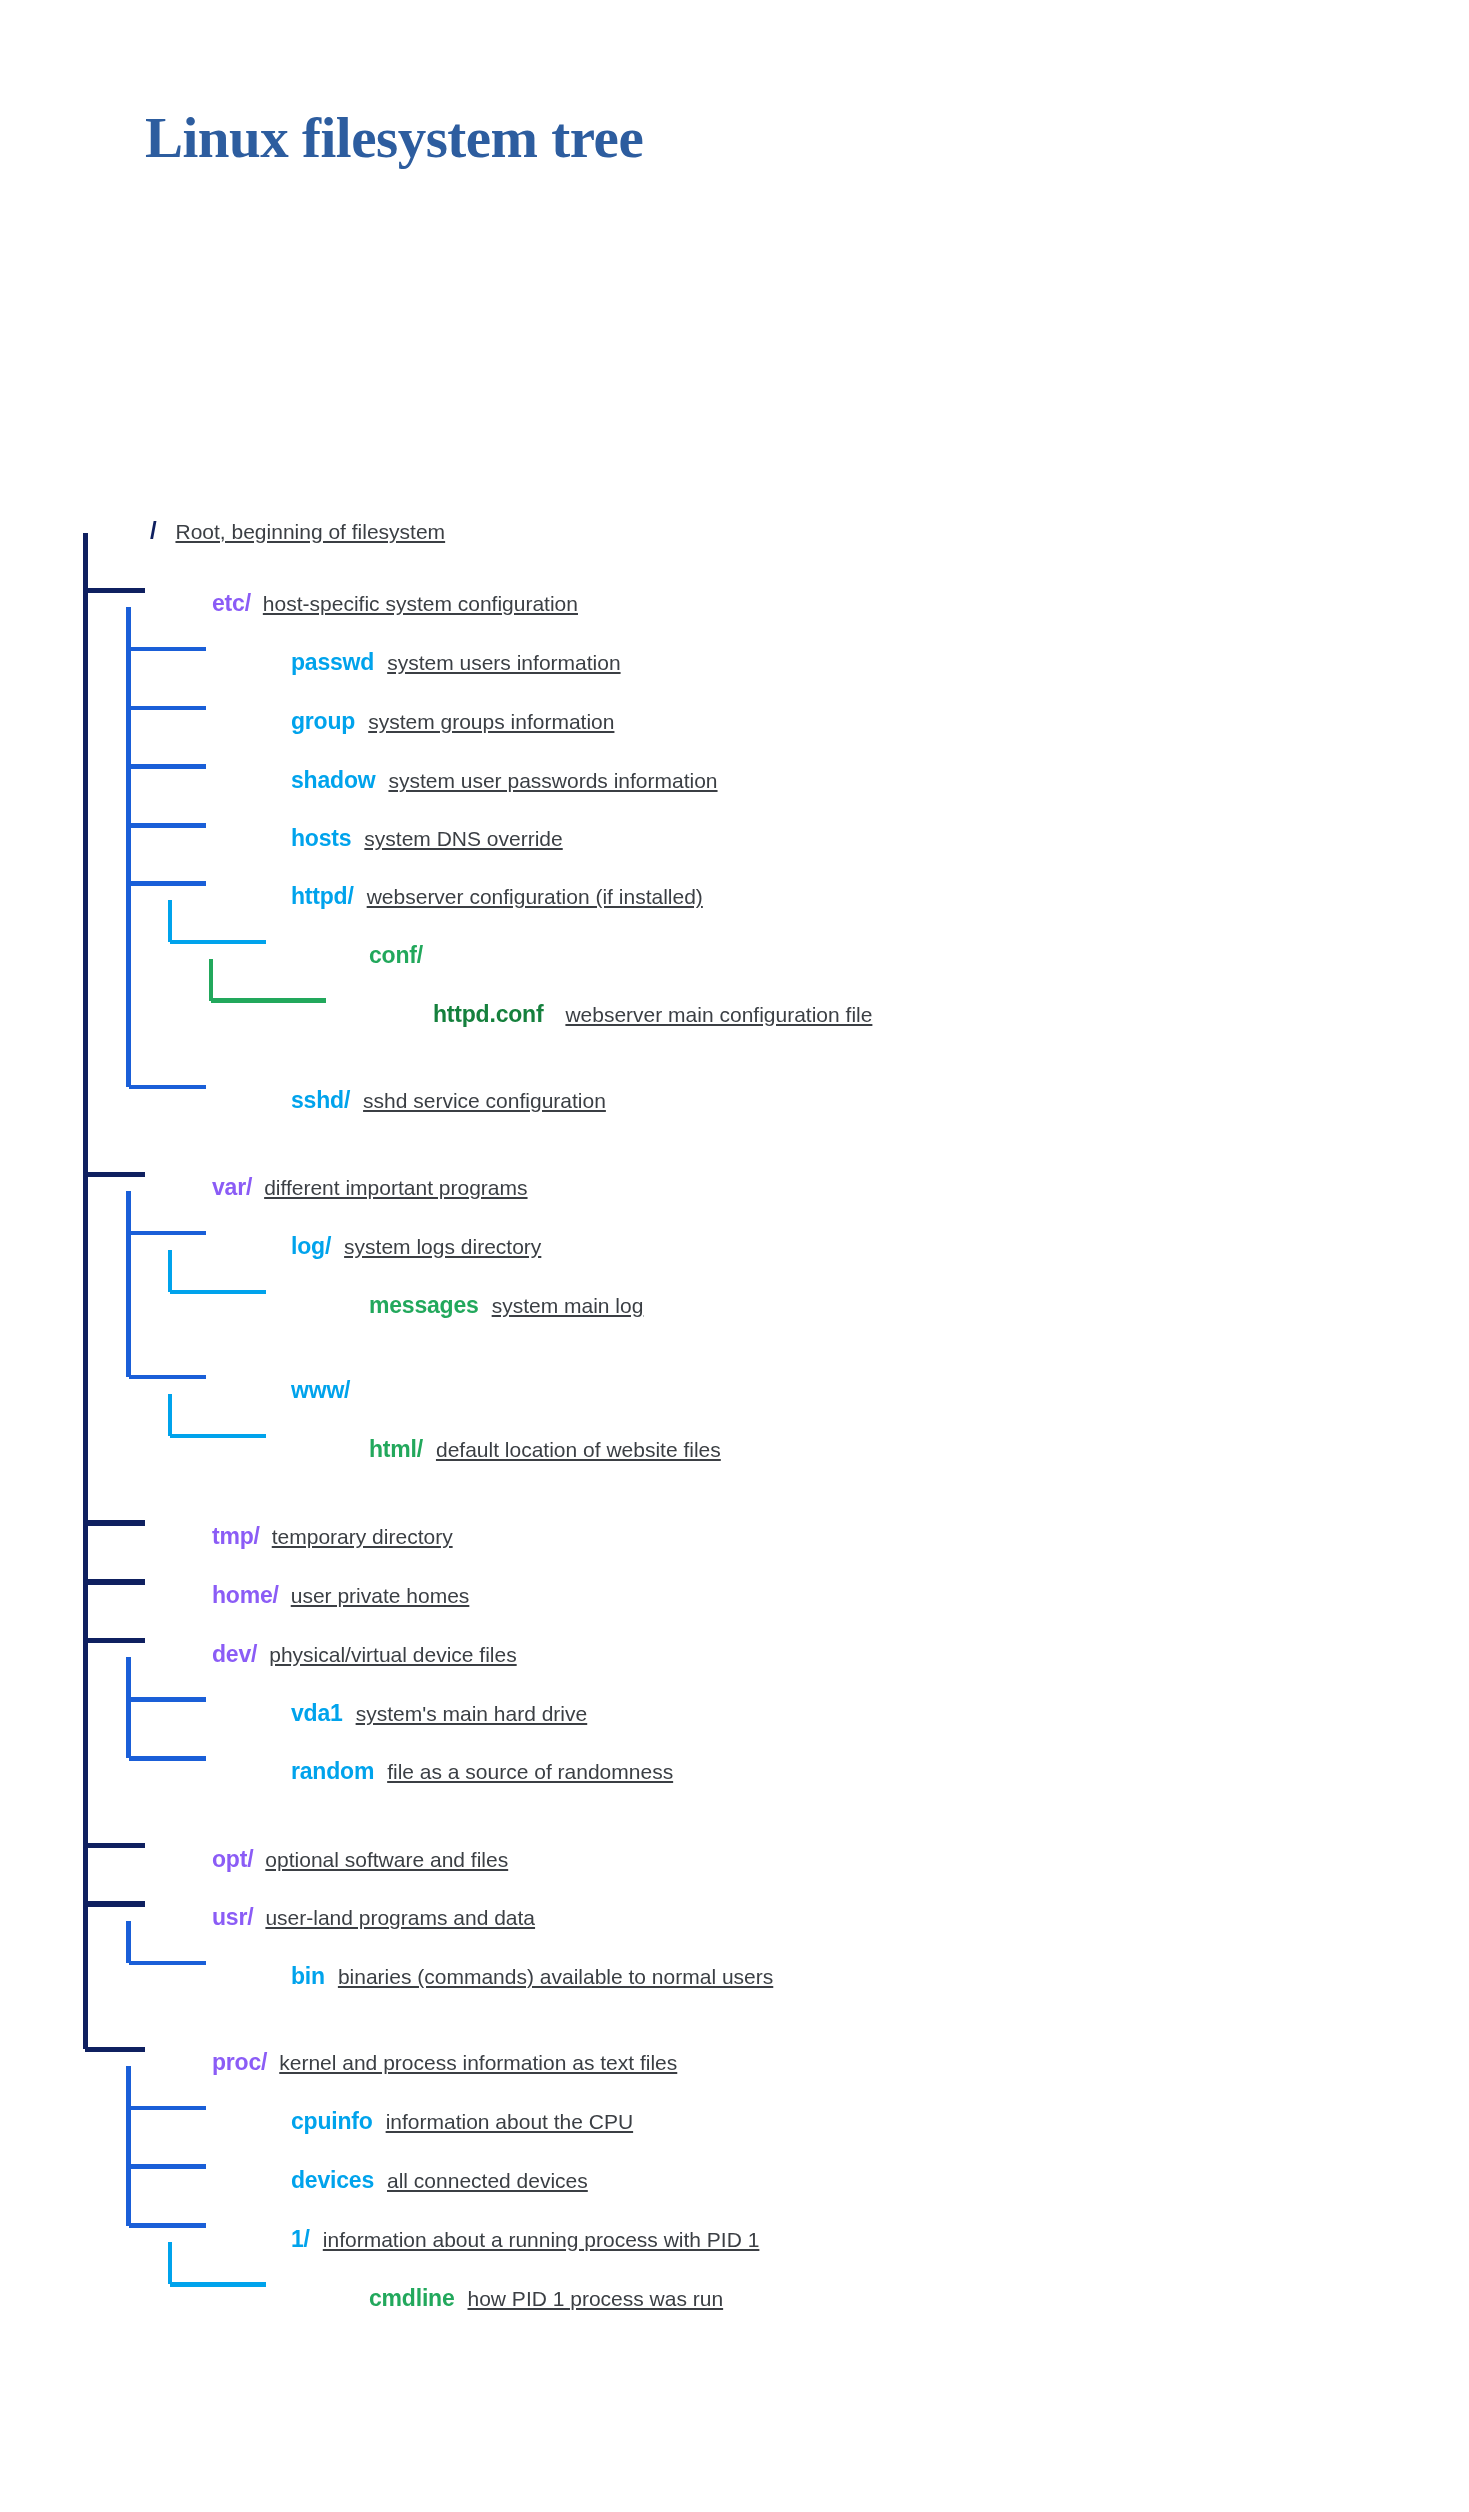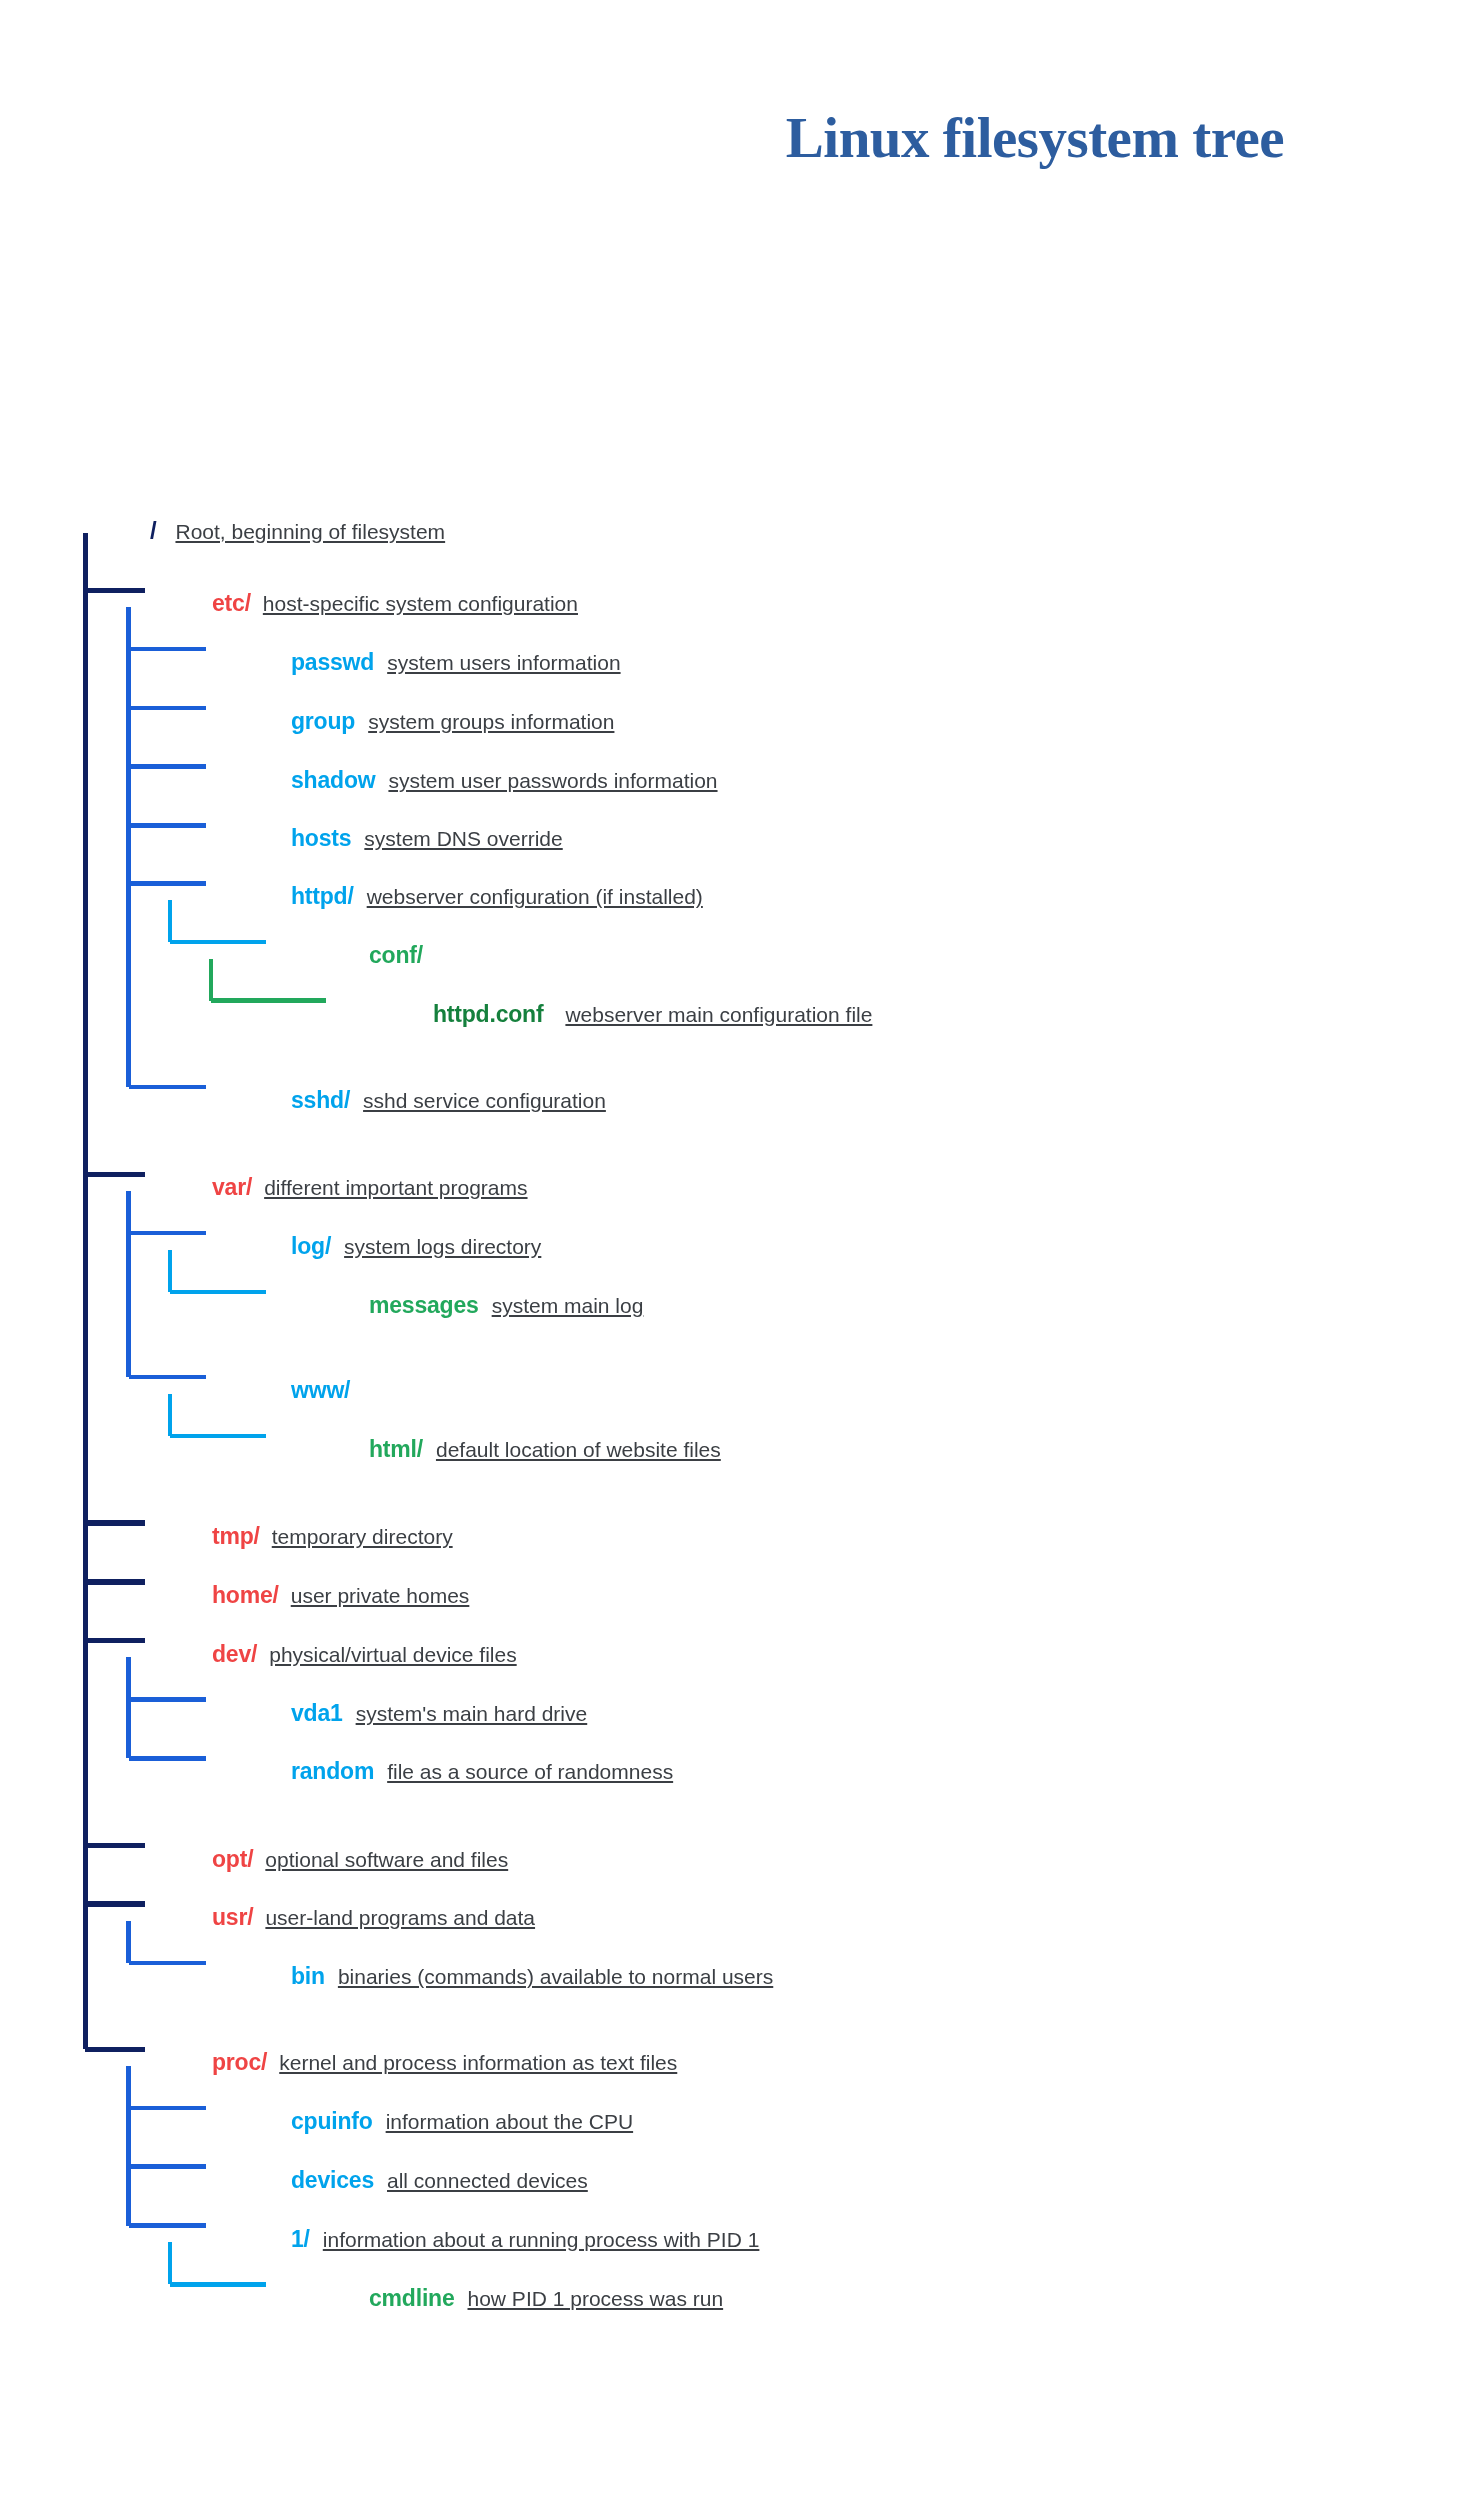--- a/index.html
+++ b/index.html
@@ -13,21 +13,20 @@
     height: 2512px;
     font-family: "Liberation Sans", sans-serif;
     -webkit-font-smoothing: antialiased;
   }
   #page {
     position: relative;
     width: 1469px;
     height: 2512px;
     overflow: hidden;
     background: #ffffff;
-    text-align: right;
   }
 
   
   #header {
     position: absolute;
     left: 145px;
     top: 108px;
     width: 1139px;
   }
   #page-title {
@@ -82,21 +81,21 @@
     font-size: 21px;
     color: #3b3f44;
     margin-left: 12px;
     font-weight: 400;
     text-decoration: underline;
   }
 
   
   .d0 .nm { color: #0f2060; font-size: 24px; }
   .d0 .ds { color: #3b3f44; margin-left: 19px; }
-  .d1 .nm { color: #ef4444; }
+  .d1 .nm { color: #8b5cf6; }
   .d2 .nm { color: #00a3ec; }
   .d3 .nm { color: #22a85c; }
   .d4 .nm { color: #15803d; }
 
   .d2 .ds { margin-left: 13px; }
   .d3 .ds { margin-left: 13px; }
   .d4 .ds { margin-left: 22px; }
 </style>
 </head>
 <body>

